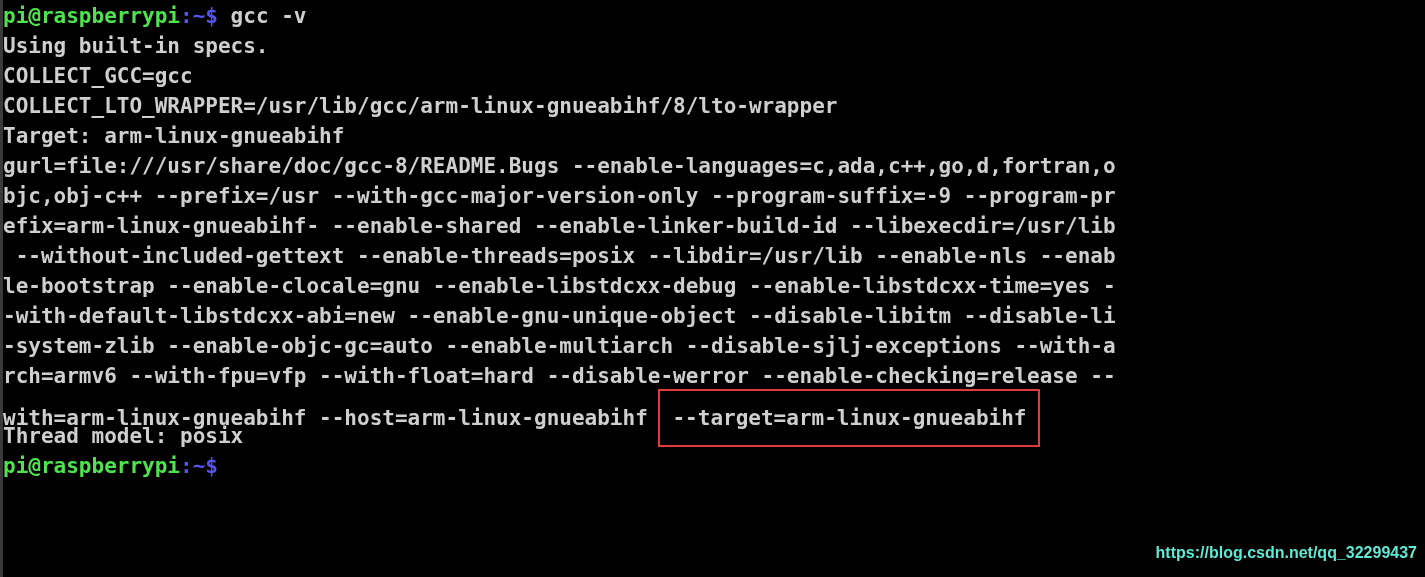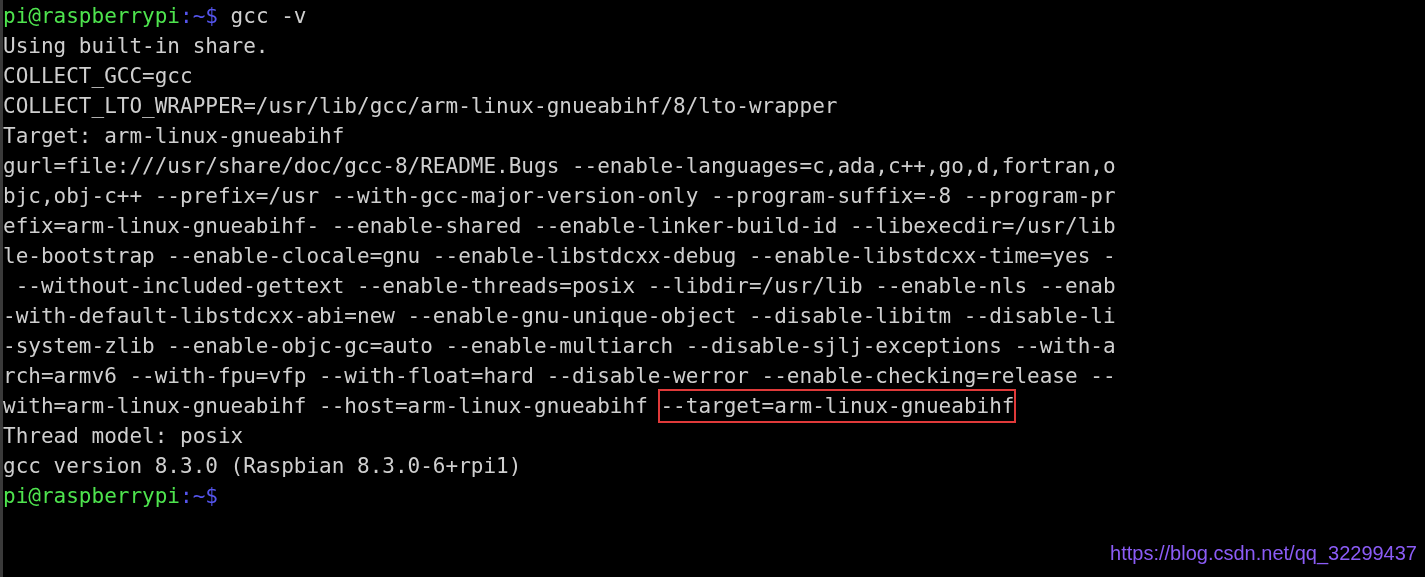--- a/index.html
+++ b/index.html
@@ -14,20 +14,21 @@
   #terminal {
     position: relative;
     width: 1425px;
     height: 577px;
     background: #000000;
     font-family: "DejaVu Sans Mono", "Liberation Mono", monospace;
     font-size: 21px;
     line-height: 30px;
     color: #cfcfcf;
     overflow: hidden;
+    font-weight: bold;
   }
 
   
   .left-gutter {
     position: absolute;
     left: 0;
     top: 0;
     width: 3px;
     height: 577px;
     background: #3a3a3a;
@@ -54,64 +55,63 @@
   .c-path   { color: #5555ee; }
   .c-dollar { color: #5555ee; }
   .c-out    { color: #cfcfcf; }
 
   
   .boxed {
     position: relative;
     display: inline-block;
     outline: 2px solid #e03a3a;
     outline-offset: 0px;
-    padding: 0;
+    padding: 12px;
     margin: 0;
     line-height: 30px;
   }
 
   .watermark {
     position: absolute;
     right: 8px;
     bottom: 9px;
     font-family: "Liberation Sans", "DejaVu Sans", sans-serif;
-    font-size: 20px;
-    color: #8b5cf6;
+    font-size: 16px;
+    color: #5eead4;
     letter-spacing: 0px;
     white-space: pre;
   }
 </style>
 </head>
 <body>
 
 <div id="terminal">
 
   <div class="left-gutter"></div>
 
   <div class="screen">
 
     <div class="line"><span class="seg c-user">pi@raspberrypi</span><span class="seg c-path">:~</span><span class="seg c-dollar">$</span><span class="seg c-out"> gcc -v</span></div>
 
-    <div class="line c-out">Using built-in share.</div>
+    <div class="line c-out">Using built-in specs.</div>
     <div class="line c-out">COLLECT_GCC=gcc</div>
     <div class="line c-out">COLLECT_LTO_WRAPPER=/usr/lib/gcc/arm-linux-gnueabihf/8/lto-wrapper</div>
     <div class="line c-out">Target: arm-linux-gnueabihf</div>
     <div class="line c-out">gurl=file:///usr/share/doc/gcc-8/README.Bugs --enable-languages=c,ada,c++,go,d,fortran,o</div>
-    <div class="line c-out">bjc,obj-c++ --prefix=/usr --with-gcc-major-version-only --program-suffix=-8 --program-pr</div>
+    <div class="line c-out">bjc,obj-c++ --prefix=/usr --with-gcc-major-version-only --program-suffix=-9 --program-pr</div>
     <div class="line c-out">efix=arm-linux-gnueabihf- --enable-shared --enable-linker-build-id --libexecdir=/usr/lib</div>
+    <div class="line c-out"> --without-included-gettext --enable-threads=posix --libdir=/usr/lib --enable-nls --enab</div>
     <div class="line c-out">le-bootstrap --enable-clocale=gnu --enable-libstdcxx-debug --enable-libstdcxx-time=yes -</div>
-    <div class="line c-out"> --without-included-gettext --enable-threads=posix --libdir=/usr/lib --enable-nls --enab</div>
     <div class="line c-out">-with-default-libstdcxx-abi=new --enable-gnu-unique-object --disable-libitm --disable-li</div>
     <div class="line c-out">-system-zlib --enable-objc-gc=auto --enable-multiarch --disable-sjlj-exceptions --with-a</div>
     <div class="line c-out">rch=armv6 --with-fpu=vfp --with-float=hard --disable-werror --enable-checking=release --</div>
 
     <div class="line c-out"><span class="seg">with=arm-linux-gnueabihf --host=arm-linux-gnueabihf </span><span class="seg boxed">--target=arm-linux-gnueabihf</span></div>
 
     <div class="line c-out">Thread model: posix</div>
-    <div class="line c-out">gcc version 8.3.0 (Raspbian 8.3.0-6+rpi1)</div>
 
 
     <div class="line"><span class="seg c-user">pi@raspberrypi</span><span class="seg c-path">:~</span><span class="seg c-dollar">$</span></div>
 
   </div>
 
   <div class="watermark">https://blog.csdn.net/qq_32299437</div>
 
 </div>
 

